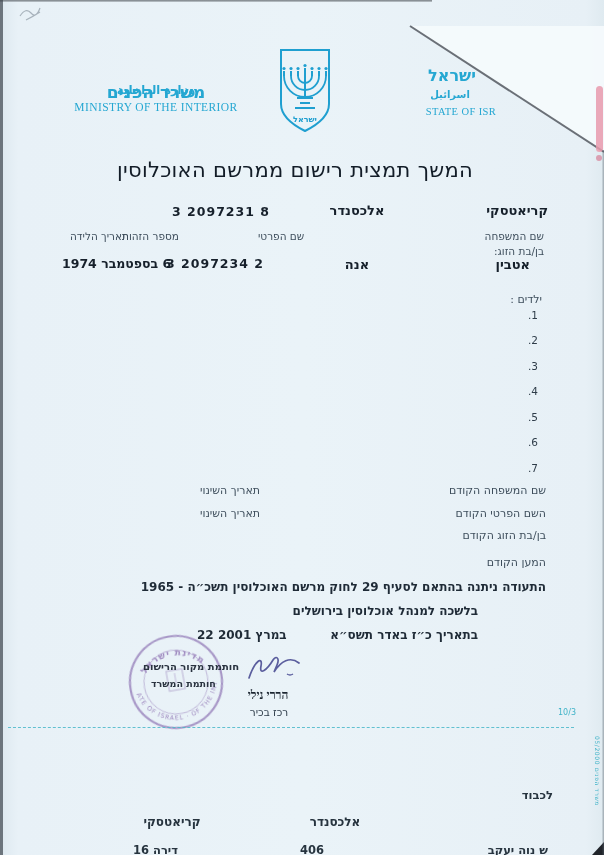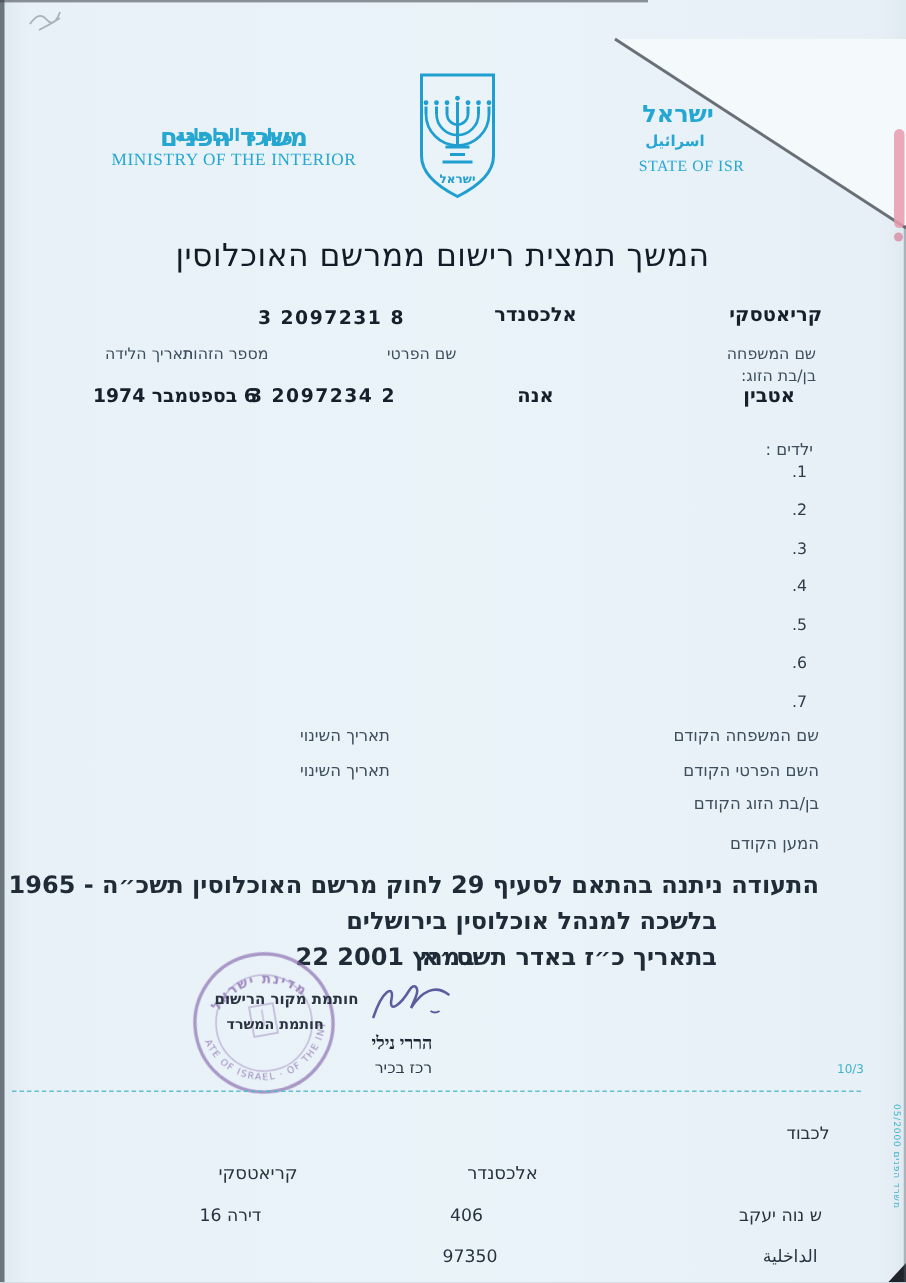--- a/index.html
+++ b/index.html
@@ -10,24 +10,24 @@
   }
   .abs{position:absolute;white-space:nowrap;}
   .cyan{color:#25a7d2;}
   .teal{color:#3fb3c8;}
   .lbl{font-size:10.5px;color:#3e4e5c;}
   .val{font-size:13px;font-weight:700;color:#16202b;}
   .idnum{font-size:12.5px;font-weight:700;letter-spacing:1px;direction:ltr;unicode-bidi:isolate;color:#16202b;}
   .rtl{direction:rtl;unicode-bidi:isolate;}
   .ltr{direction:ltr;unicode-bidi:isolate;}
   .title{font-size:21px;font-weight:400;letter-spacing:.3px;color:#121c27;}
-  .cert{font-size:16px;font-weight:600;color:#1f2b37;}
+  .cert{font-size:12px;font-weight:600;color:#1f2b37;}
   .child{font-size:10.5px;color:#2e3c49;}
   .serif{font-family:"Liberation Serif","DejaVu Serif",serif;}
-  .foot{font-size:11.5px;font-weight:400;color:#27343f;}
+  .foot{font-size:11.5px;font-weight:700;color:#27343f;margin-top:40px;}
   .overlay{position:absolute;left:0;top:0;pointer-events:none;z-index:6;}
   .dash{position:absolute;left:8px;top:727px;width:566px;border-top:1.7px dashed #4ab8ca;opacity:.85;}
   .sidecode{position:absolute;right:3px;top:736px;writing-mode:vertical-rl;font-size:6px;letter-spacing:.6px;color:#3fb3c8;}
   .stampwrap{position:absolute;left:126px;top:632px;width:100px;height:100px;opacity:.8;filter:blur(.4px);transform:rotate(-10deg);}
   .stampink{fill:none;stroke:#8a6db0;}
   .stamptext{fill:#8a6db0;}
 </style>
 </head>
 <body>
 

